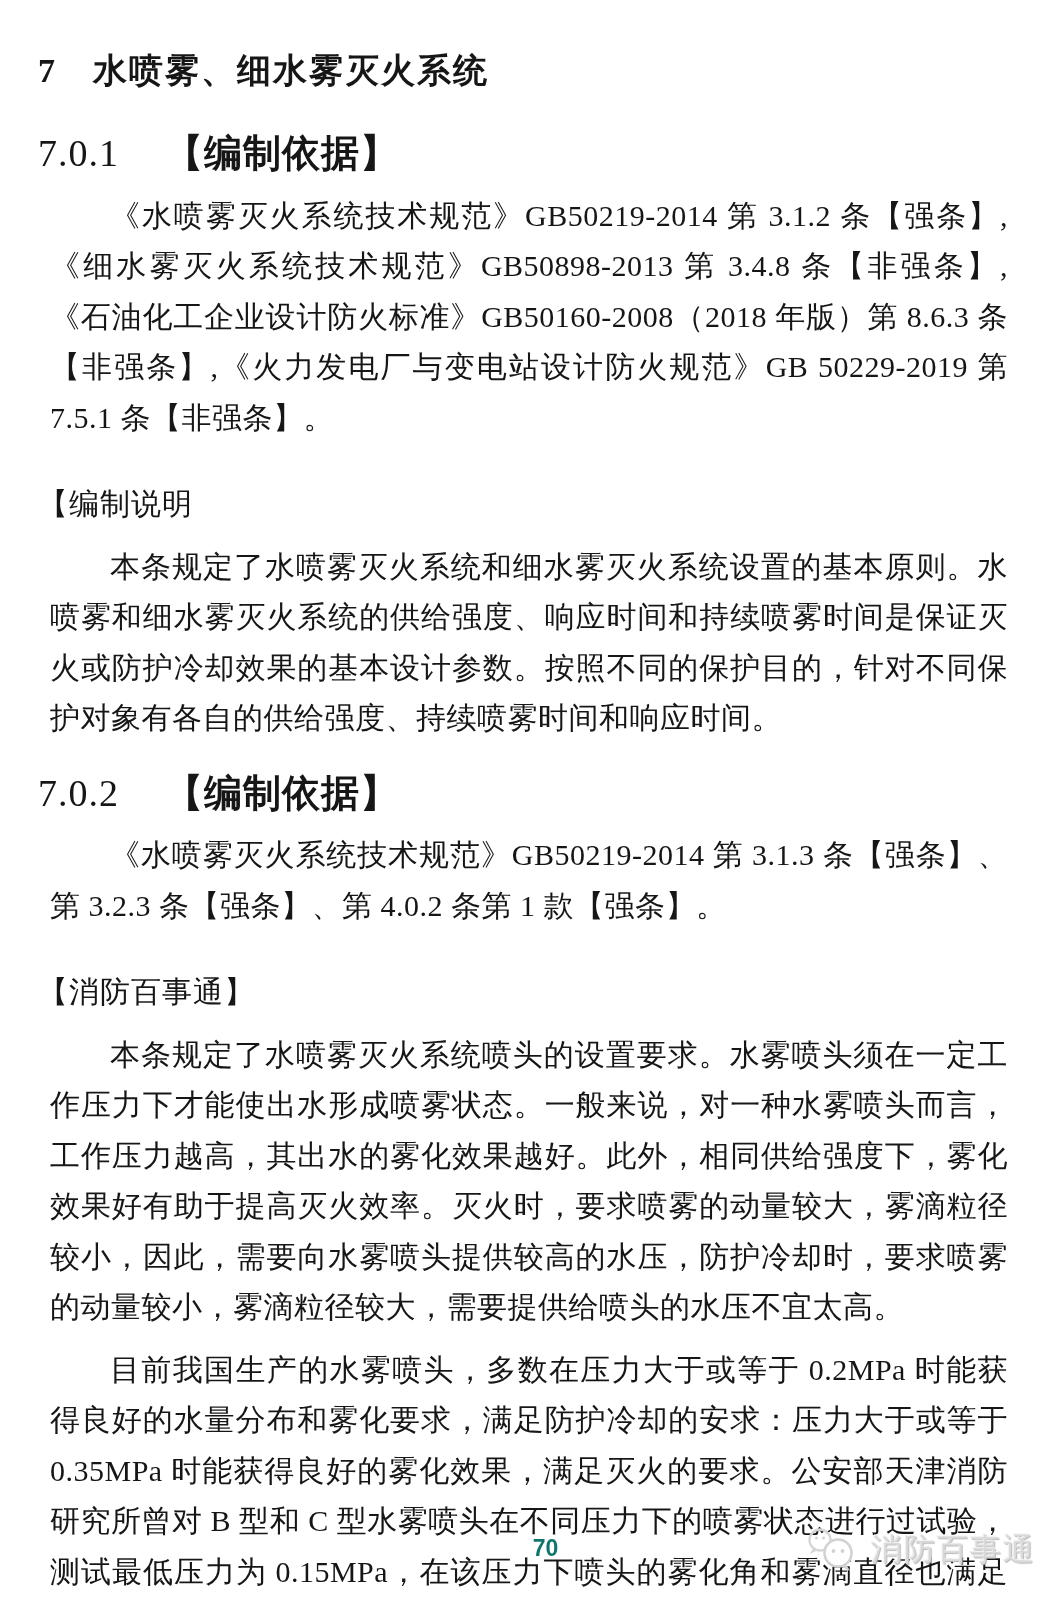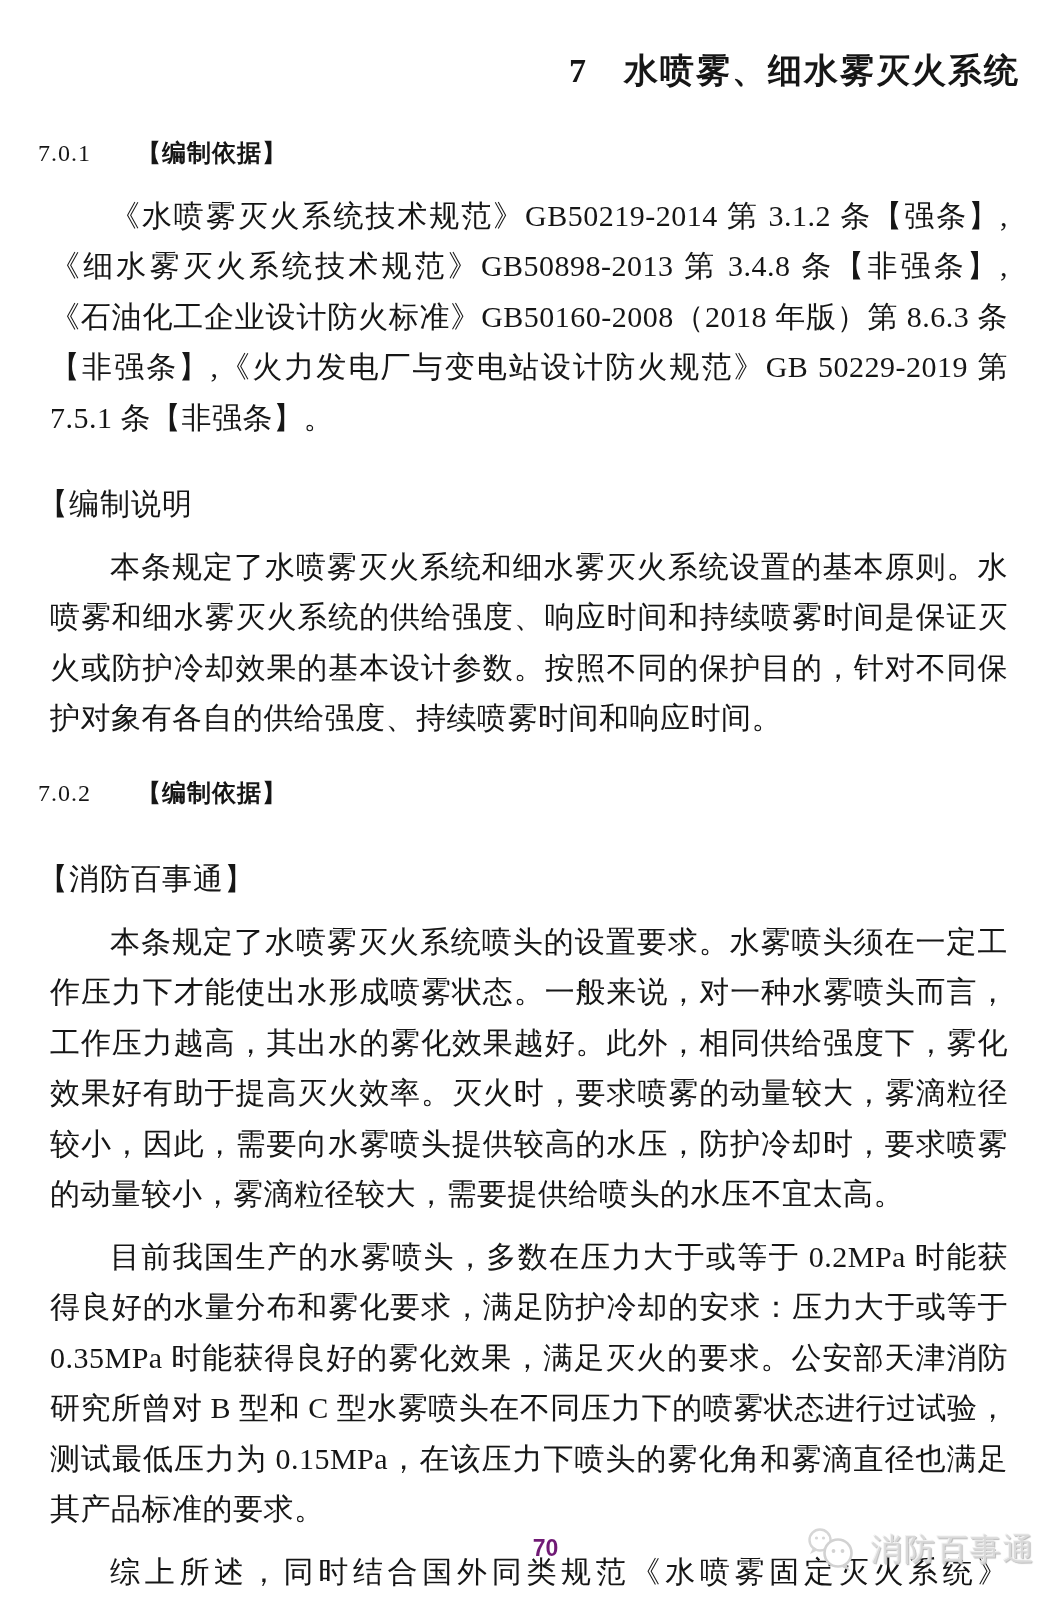--- a/index.html
+++ b/index.html
@@ -13,29 +13,29 @@
     color: #161616;
     font-family: "Liberation Serif", "DejaVu Serif", serif;
     position: relative;
     overflow: hidden;
   }
   .page {
     padding: 48px 38px 0 38px;
     box-sizing: border-box;
   }
   .doc-title {
-    text-align: right;
+    text-align: left;
     font-size: 34px;
     font-weight: bold;
     line-height: 46px;
     margin: 0 0 34px 0;
     letter-spacing: 2px;
   }
   .sec-heading {
-    font-size: 24px;
+    font-size: 38px;
     line-height: 50.5px;
     white-space: nowrap;
     margin-top: 24px;
   }
   .sec-num {
     font-weight: normal;
     letter-spacing: 1px;
     margin-right: 46px;
   }
   .sec-label {
@@ -59,21 +59,21 @@
     margin-top: 36px;
   }
   .footer-pagenum {
     position: absolute;
     left: 0;
     right: 0;
     bottom: 38px;
     text-align: center;
     font-size: 23px;
     font-weight: bold;
-    color: #701a75;
+    color: #0f766e;
     font-family: "Liberation Sans", sans-serif;
     padding-left: 33px;
   }
   .watermark {
     position: absolute;
     right: 22px;
     bottom: 26px;
     display: flex;
     align-items: center;
     gap: 8px;
@@ -102,20 +102,21 @@
     </div>
     <p class="para">《水喷雾灭火系统技术规范》GB50219-2014 第 3.1.2 条【强条】,《细水雾灭火系统技术规范》GB50898-2013 第 3.4.8 条【非强条】,《石油化工企业设计防火标准》GB50160-2008（2018 年版）第 8.6.3 条【非强条】,《火力发电厂与变电站设计防火规范》GB 50229-2019 第 7.5.1 条【非强条】。</p>
     <div class="note-heading">【编制说明</div>
     <p class="para">本条规定了水喷雾灭火系统和细水雾灭火系统设置的基本原则。水喷雾和细水雾灭火系统的供给强度、响应时间和持续喷雾时间是保证灭火或防护冷却效果的基本设计参数。按照不同的保护目的，针对不同保护对象有各自的供给强度、持续喷雾时间和响应时间。</p>
   </section>
 
   <section>
     <div class="sec-heading">
       <span class="sec-num">7.0.2</span><span class="sec-label">【编制依据】</span>
     </div>
+    <p class="para">《水喷雾灭火系统技术规范》GB50219-2014 第 3.1.3 条【强条】、第 3.2.3 条【强条】、第 4.0.2 条第 1 款【强条】。</p>
     <div class="note-heading">【消防百事通】</div>
     <p class="para">本条规定了水喷雾灭火系统喷头的设置要求。水雾喷头须在一定工作压力下才能使出水形成喷雾状态。一般来说，对一种水雾喷头而言，工作压力越高，其出水的雾化效果越好。此外，相同供给强度下，雾化效果好有助于提高灭火效率。灭火时，要求喷雾的动量较大，雾滴粒径较小，因此，需要向水雾喷头提供较高的水压，防护冷却时，要求喷雾的动量较小，雾滴粒径较大，需要提供给喷头的水压不宜太高。</p>
     <p class="para">目前我国生产的水雾喷头，多数在压力大于或等于 0.2MPa 时能获得良好的水量分布和雾化要求，满足防护冷却的安求：压力大于或等于 0.35MPa 时能获得良好的雾化效果，满足灭火的要求。公安部天津消防研究所曾对 B 型和 C 型水雾喷头在不同压力下的喷雾状态进行过试验，测试最低压力为 0.15MPa，在该压力下喷头的雾化角和雾滴直径也满足其产品标准的要求。</p>
     <p class="para">综上所述，同时结合国外同类规范《水喷雾固定灭火系统》NFPA15、《石油和石化工业消防保护固定水喷雾系统》API2030 和日本《水喷雾灭火设备》的相关规定，确定了水喷雾喷头最低工作压力。</p>
   </section>
 
 </div>
 
 <div class="footer-pagenum">70</div>
 

